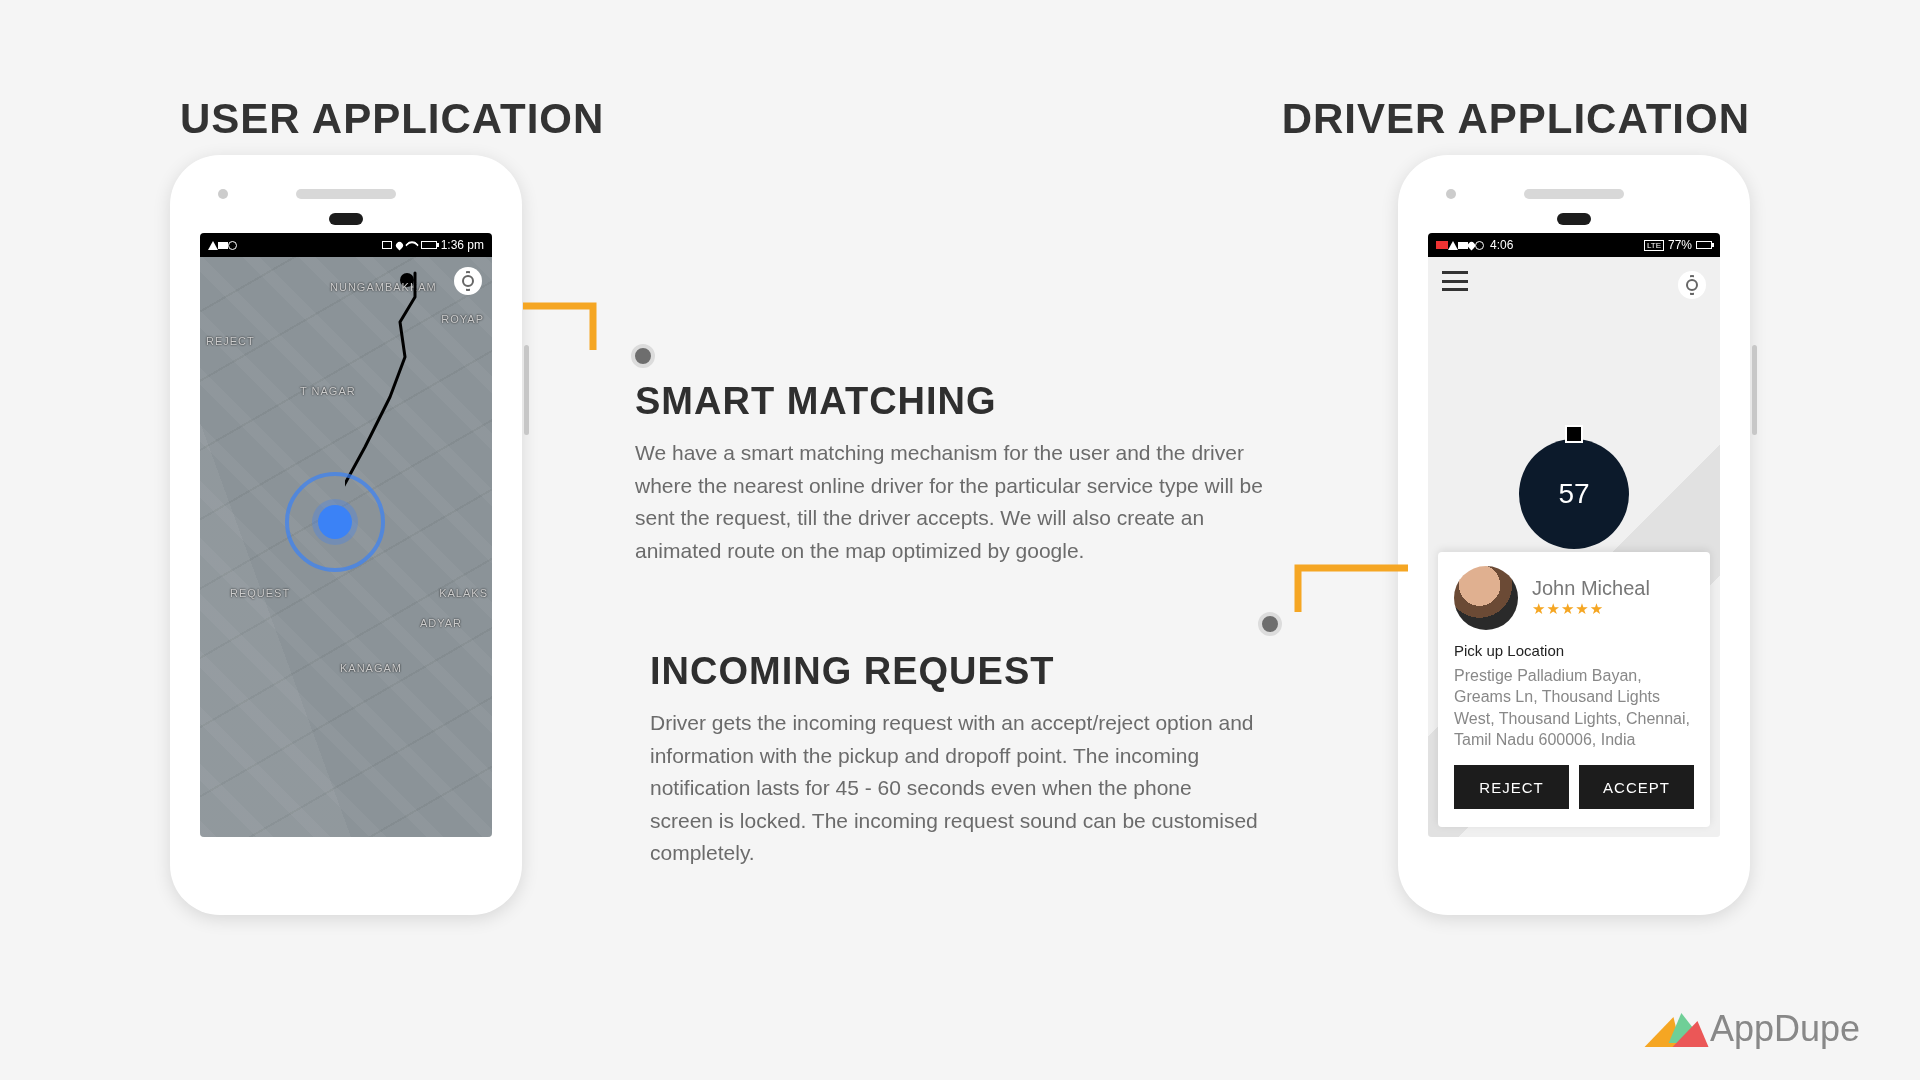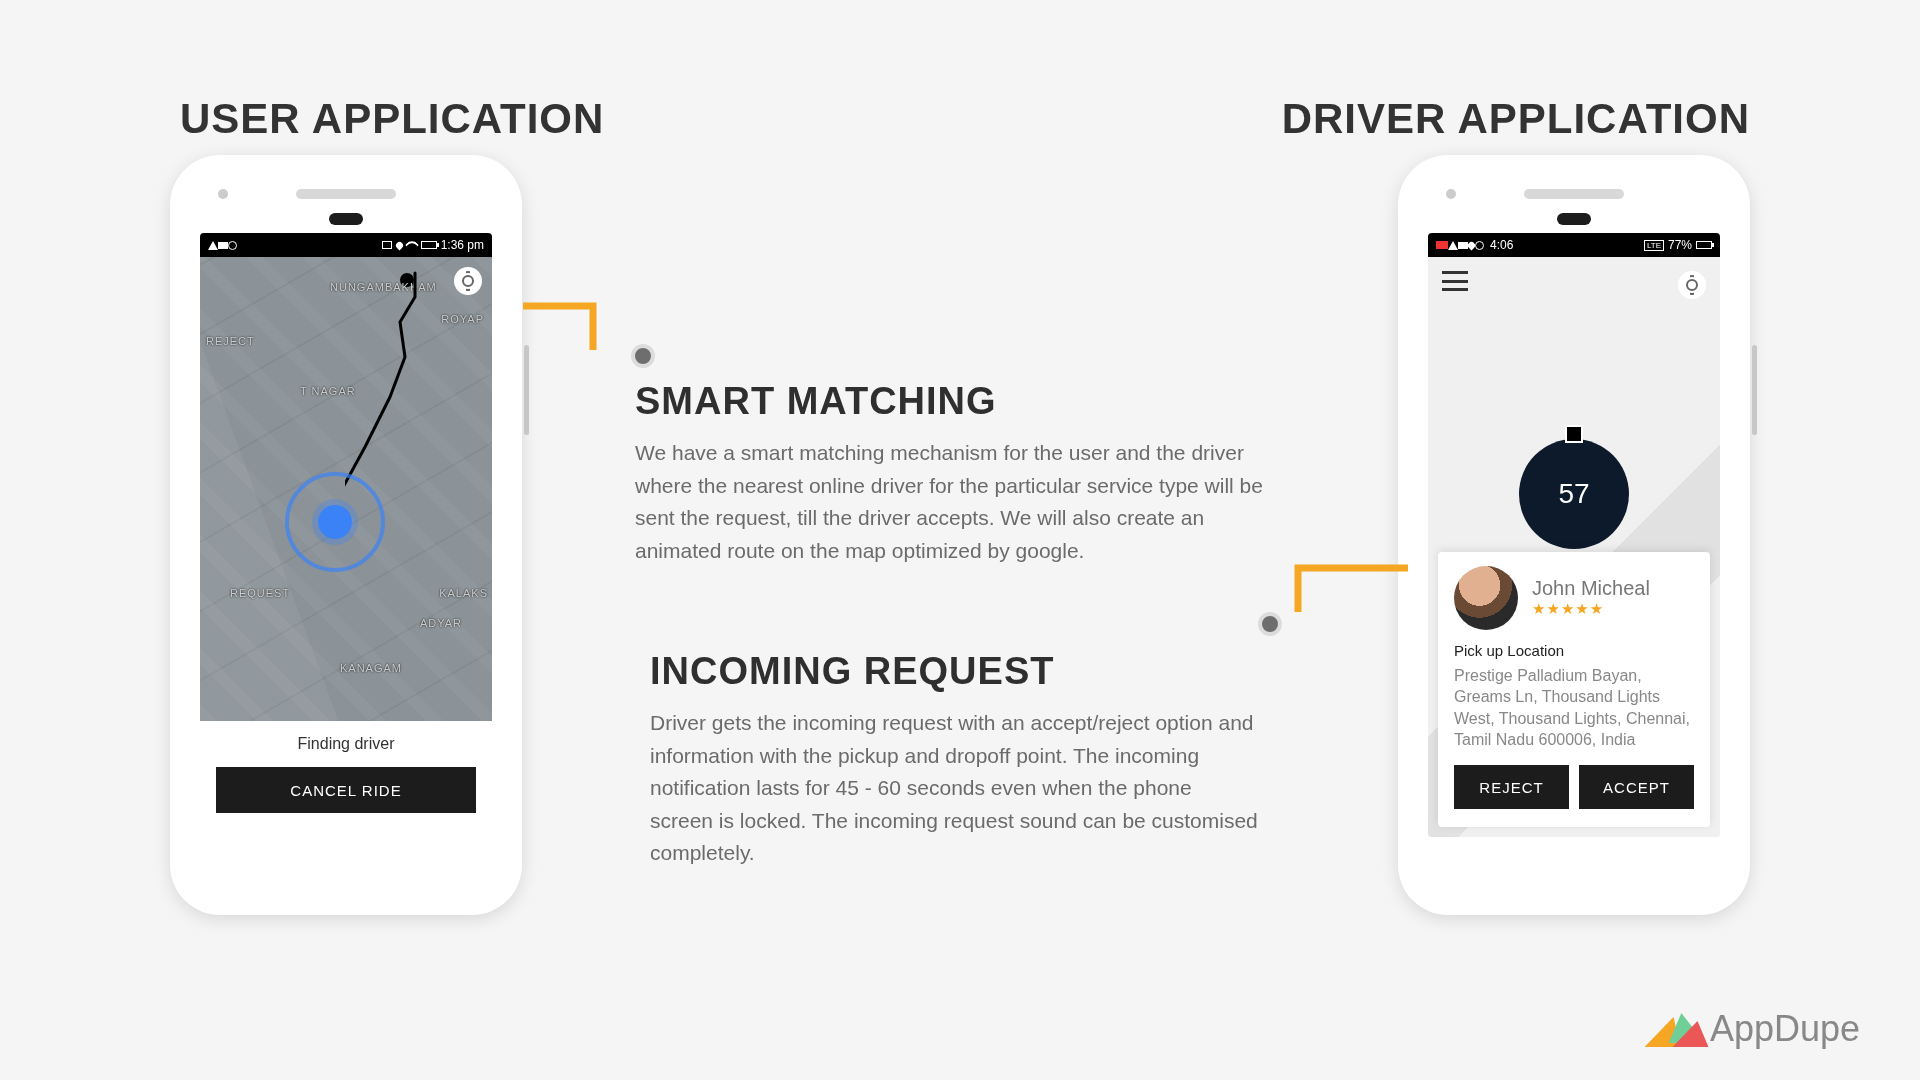--- a/index.html
+++ b/index.html
@@ -269,24 +269,20 @@
 
         <div class="route">
           <svg viewBox="0 0 160 440">
             <path d="M70 6 L70 30 L55 55 L60 90 L45 130 L20 180 L-10 235 L-30 280 L-45 330 L-35 380 L-10 420" stroke="#000" stroke-width="3" fill="none" stroke-linejoin="round" stroke-linecap="round"></path>
           </svg>
         </div>
         <div class="pulse-outer"></div>
         <div class="pulse-inner"></div>
       </div>
 
-      <div class="user-bottom">
-        <div class="status-text">Finding driver</div>
-        <div class="wide-btn">CANCEL RIDE</div>
-      </div>
     </div>
   </div>
 </div>
 
 <div class="phone phone-right">
   <div class="phone-side-btn"></div>
   <div class="phone-inner">
     <div class="camera-dot"></div>
     <div class="speaker"></div>
     <div class="sensor-pill"></div>

